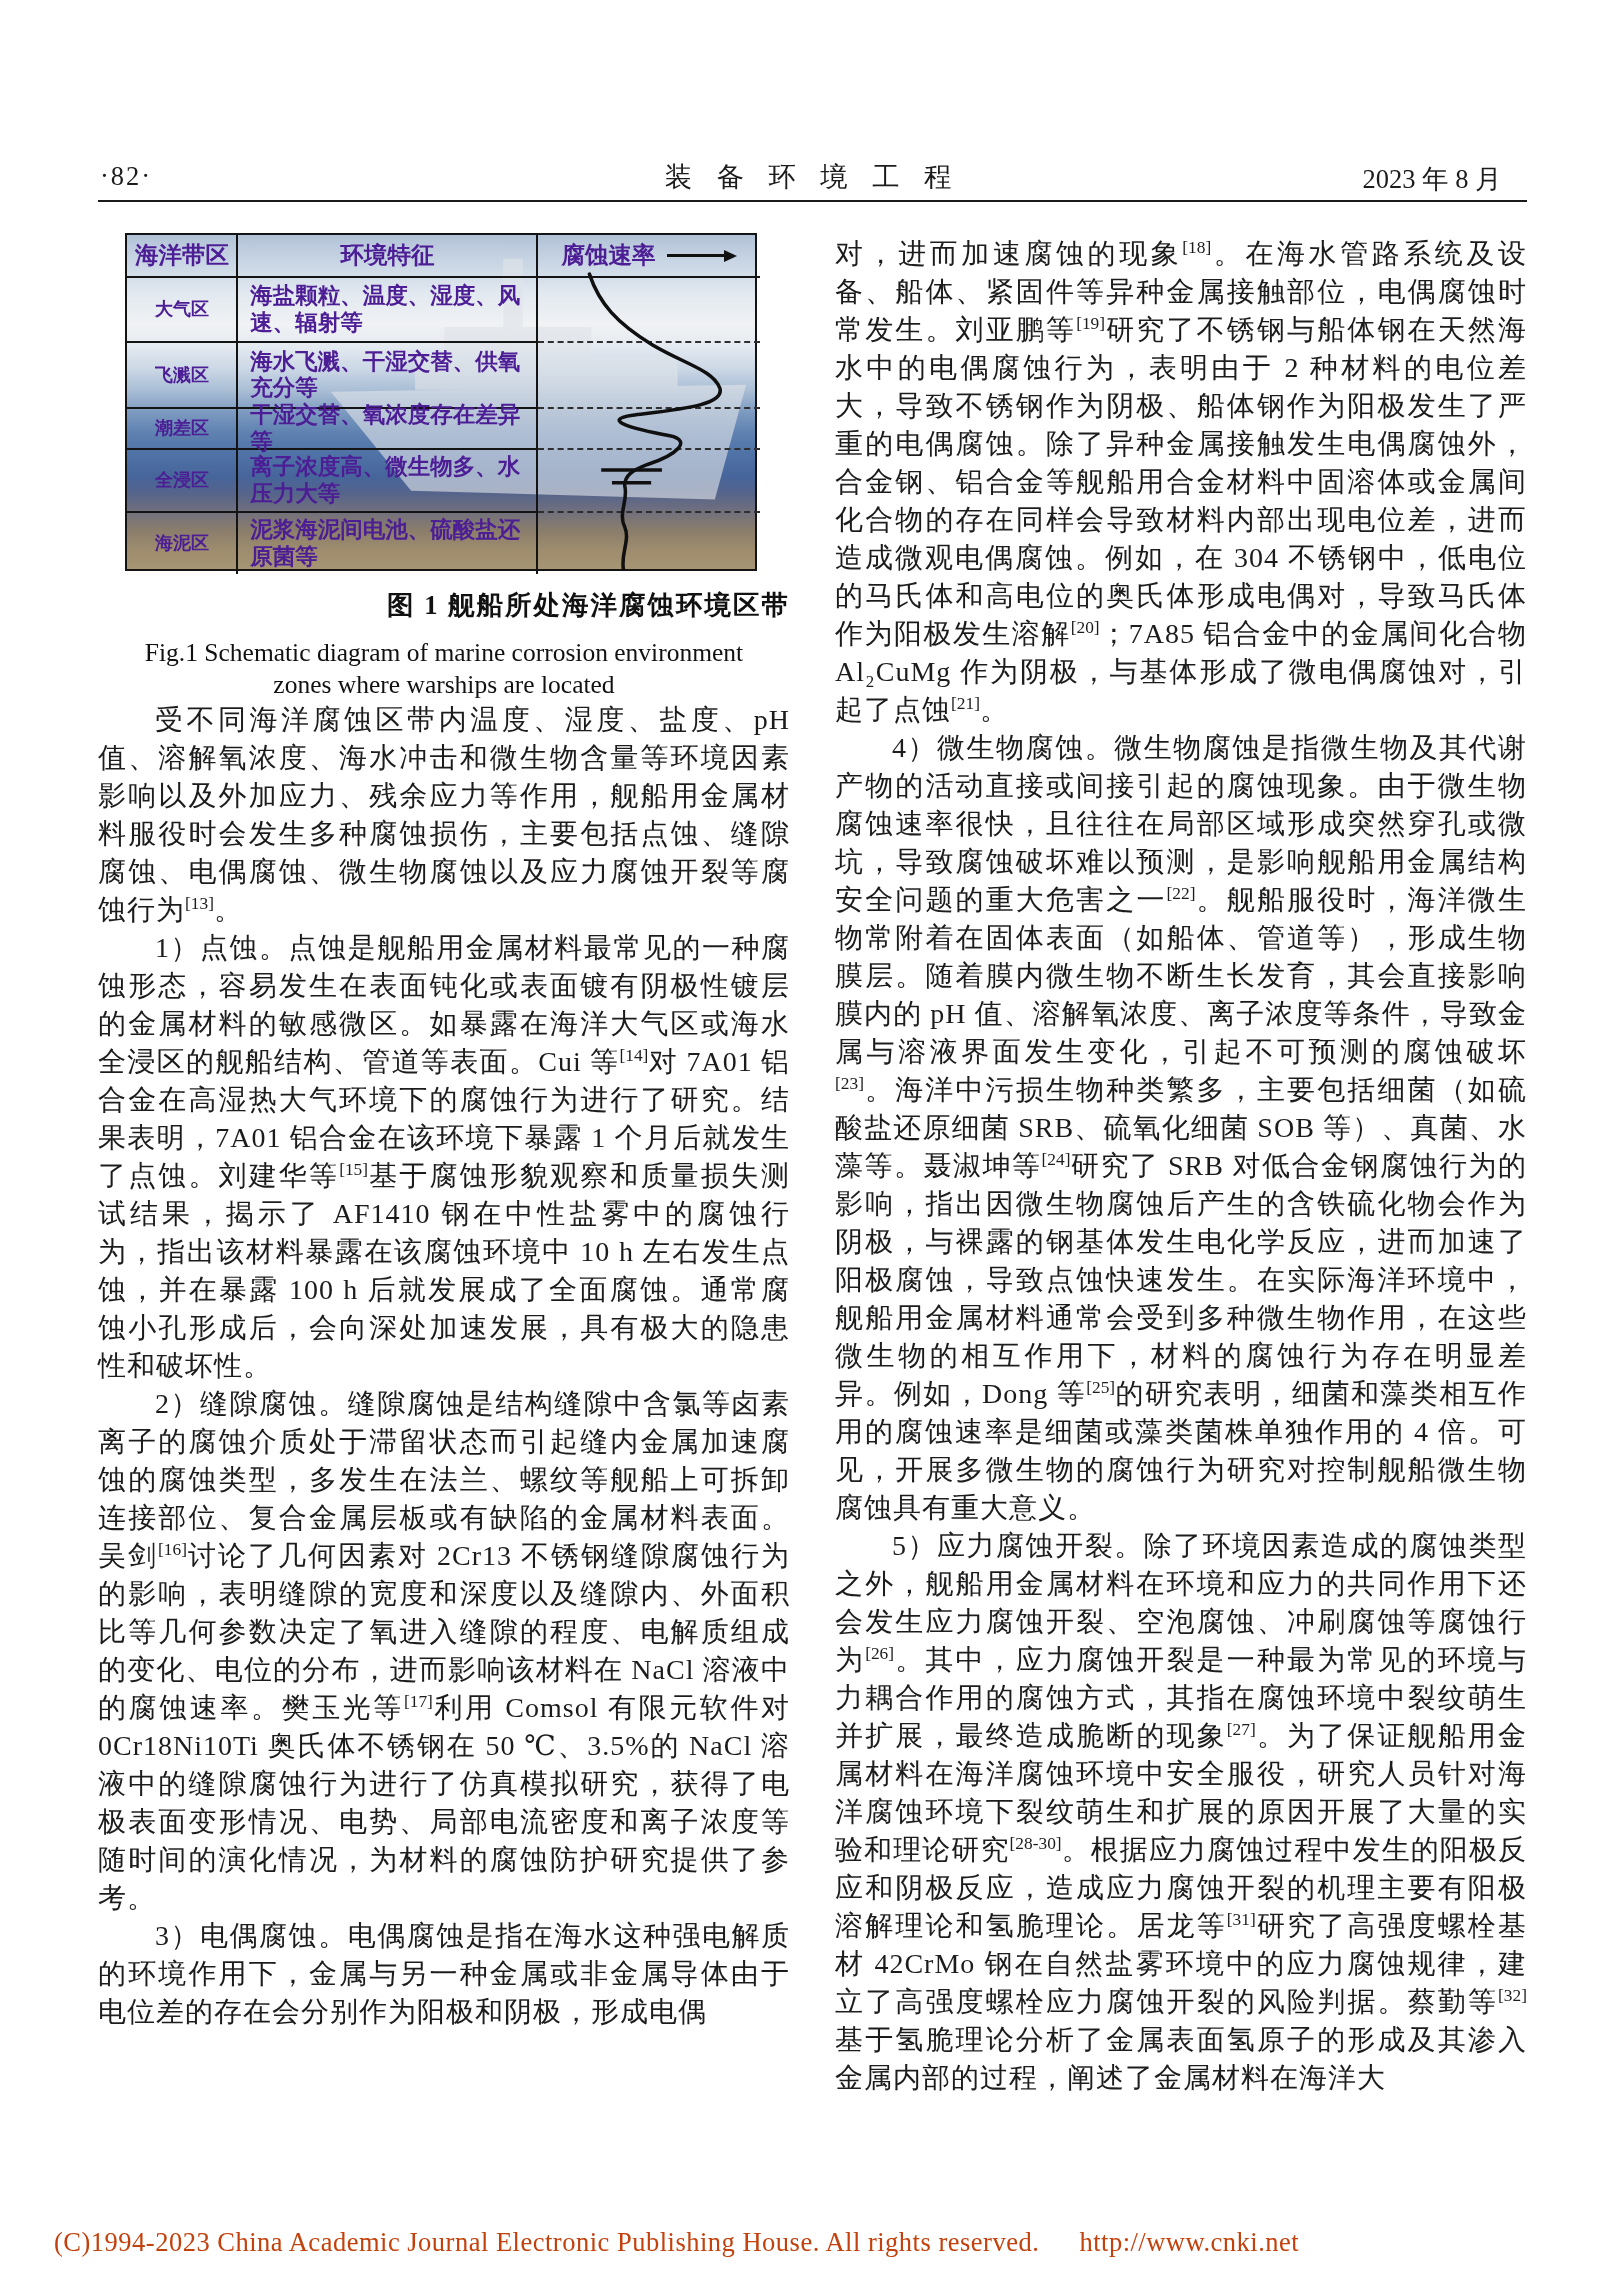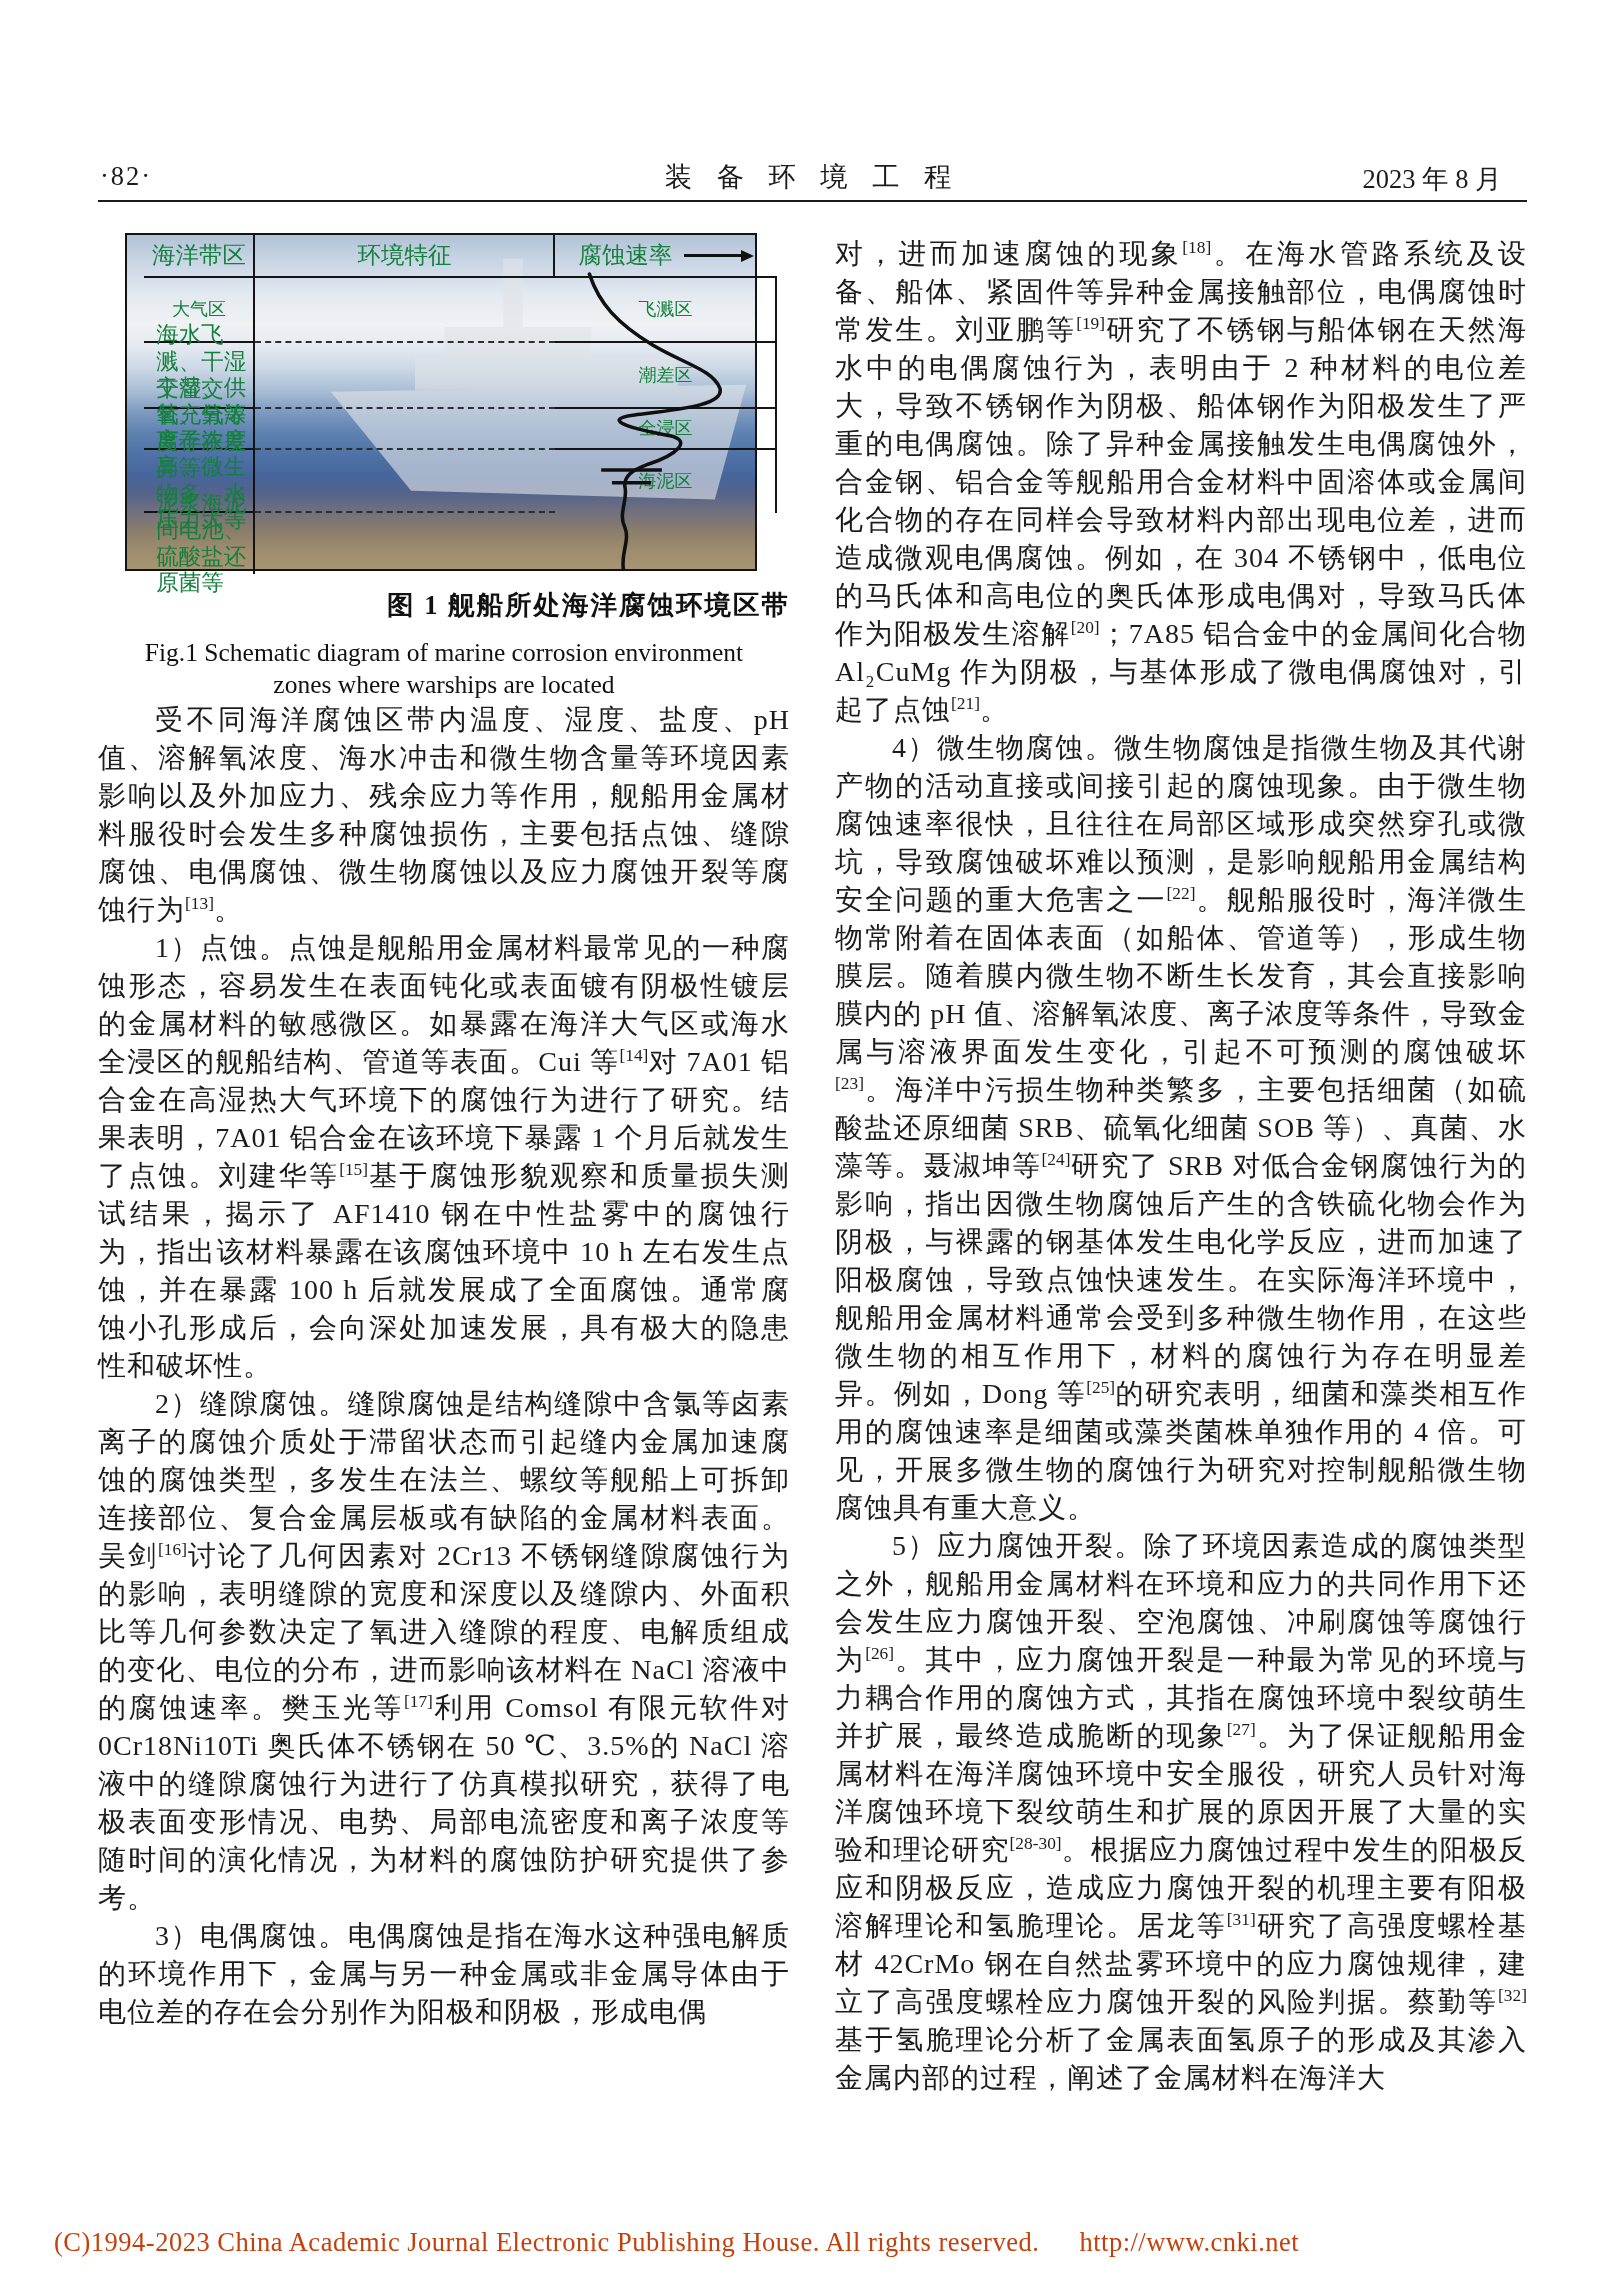--- a/index.html
+++ b/index.html
@@ -28,21 +28,21 @@
   .figure{position:relative;width:632px;height:338px;margin-left:27.4px;}
   .fig-bg{position:absolute;inset:0;background:linear-gradient(180deg,
       #b0c1d6 0%,#c7d4e3 8%,#e2e9f0 18%,#f0f2f4 27%,#e6ebf1 33%,#ccd8e6 40%,
       #a7bcd4 47%,#7d9ac0 53%,#5f82b1 59%,#4e71a6 66%,#46659b 72%,#55648b 77%,
       #6f6f7e 82%,#8a7d6b 88%,#9e8d6e 94%,#a89674 100%);}
   .fig-ship,.fig-curve{position:absolute;inset:0;width:632px;height:338px;}
   .fig-grid{position:absolute;inset:0;display:grid;
       grid-template-columns:111px 300px 222px;
       grid-template-rows:43px 65px 66px 41px 63px 61px;
       border:2.9px solid #141414;box-sizing:border-box;
-      font-weight:400;color:#15803d;padding-left:17px;}
+      font-weight:700;color:#4c1d95;}
   .fc{display:flex;align-items:center;box-sizing:border-box;font-size:22.5px;line-height:26.5px;}
   .fc.zone{justify-content:center;font-size:18px;}
   .fc.feat{padding:2px 5.9px 2px 11.8px;}
   .fc.hcell{justify-content:center;font-size:23.5px;}
   .br{border-right:2.5px solid #141414;}
   .bbs{border-bottom:2.5px solid #141414;}
   .bbd{border-bottom:2px dashed #2e2e2e;}
   .arr{display:inline-flex;align-items:center;margin-left:11.8px;}
   .arr-line{display:inline-block;width:57px;height:2.9px;background:#111;}
   .arr-head{display:inline-block;width:0;height:0;border-left:13.7px solid #111;
@@ -87,20 +87,21 @@
         <div class="fc hcell br bbs">环境特征</div>
         <div class="fc hcell bbs">
           <span>腐蚀速率</span>
           <span class="arr">
               <i class="arr-line"></i>
               <i class="arr-head"></i>
             </span>
         </div>
 
         <div class="fc zone br bbs">大气区</div>
+        <div class="fc feat br bbs">海盐颗粒、温度、湿度、风速、辐射等</div>
         <div class="fc bbd"></div>
 
         <div class="fc zone br bbs">飞溅区</div>
         <div class="fc feat br bbs">海水飞溅、干湿交替、供氧充分等</div>
         <div class="fc bbd"></div>
 
         <div class="fc zone br bbs">潮差区</div>
         <div class="fc feat br bbs">干湿交替、氧浓度存在差异等</div>
         <div class="fc bbd"></div>
 

